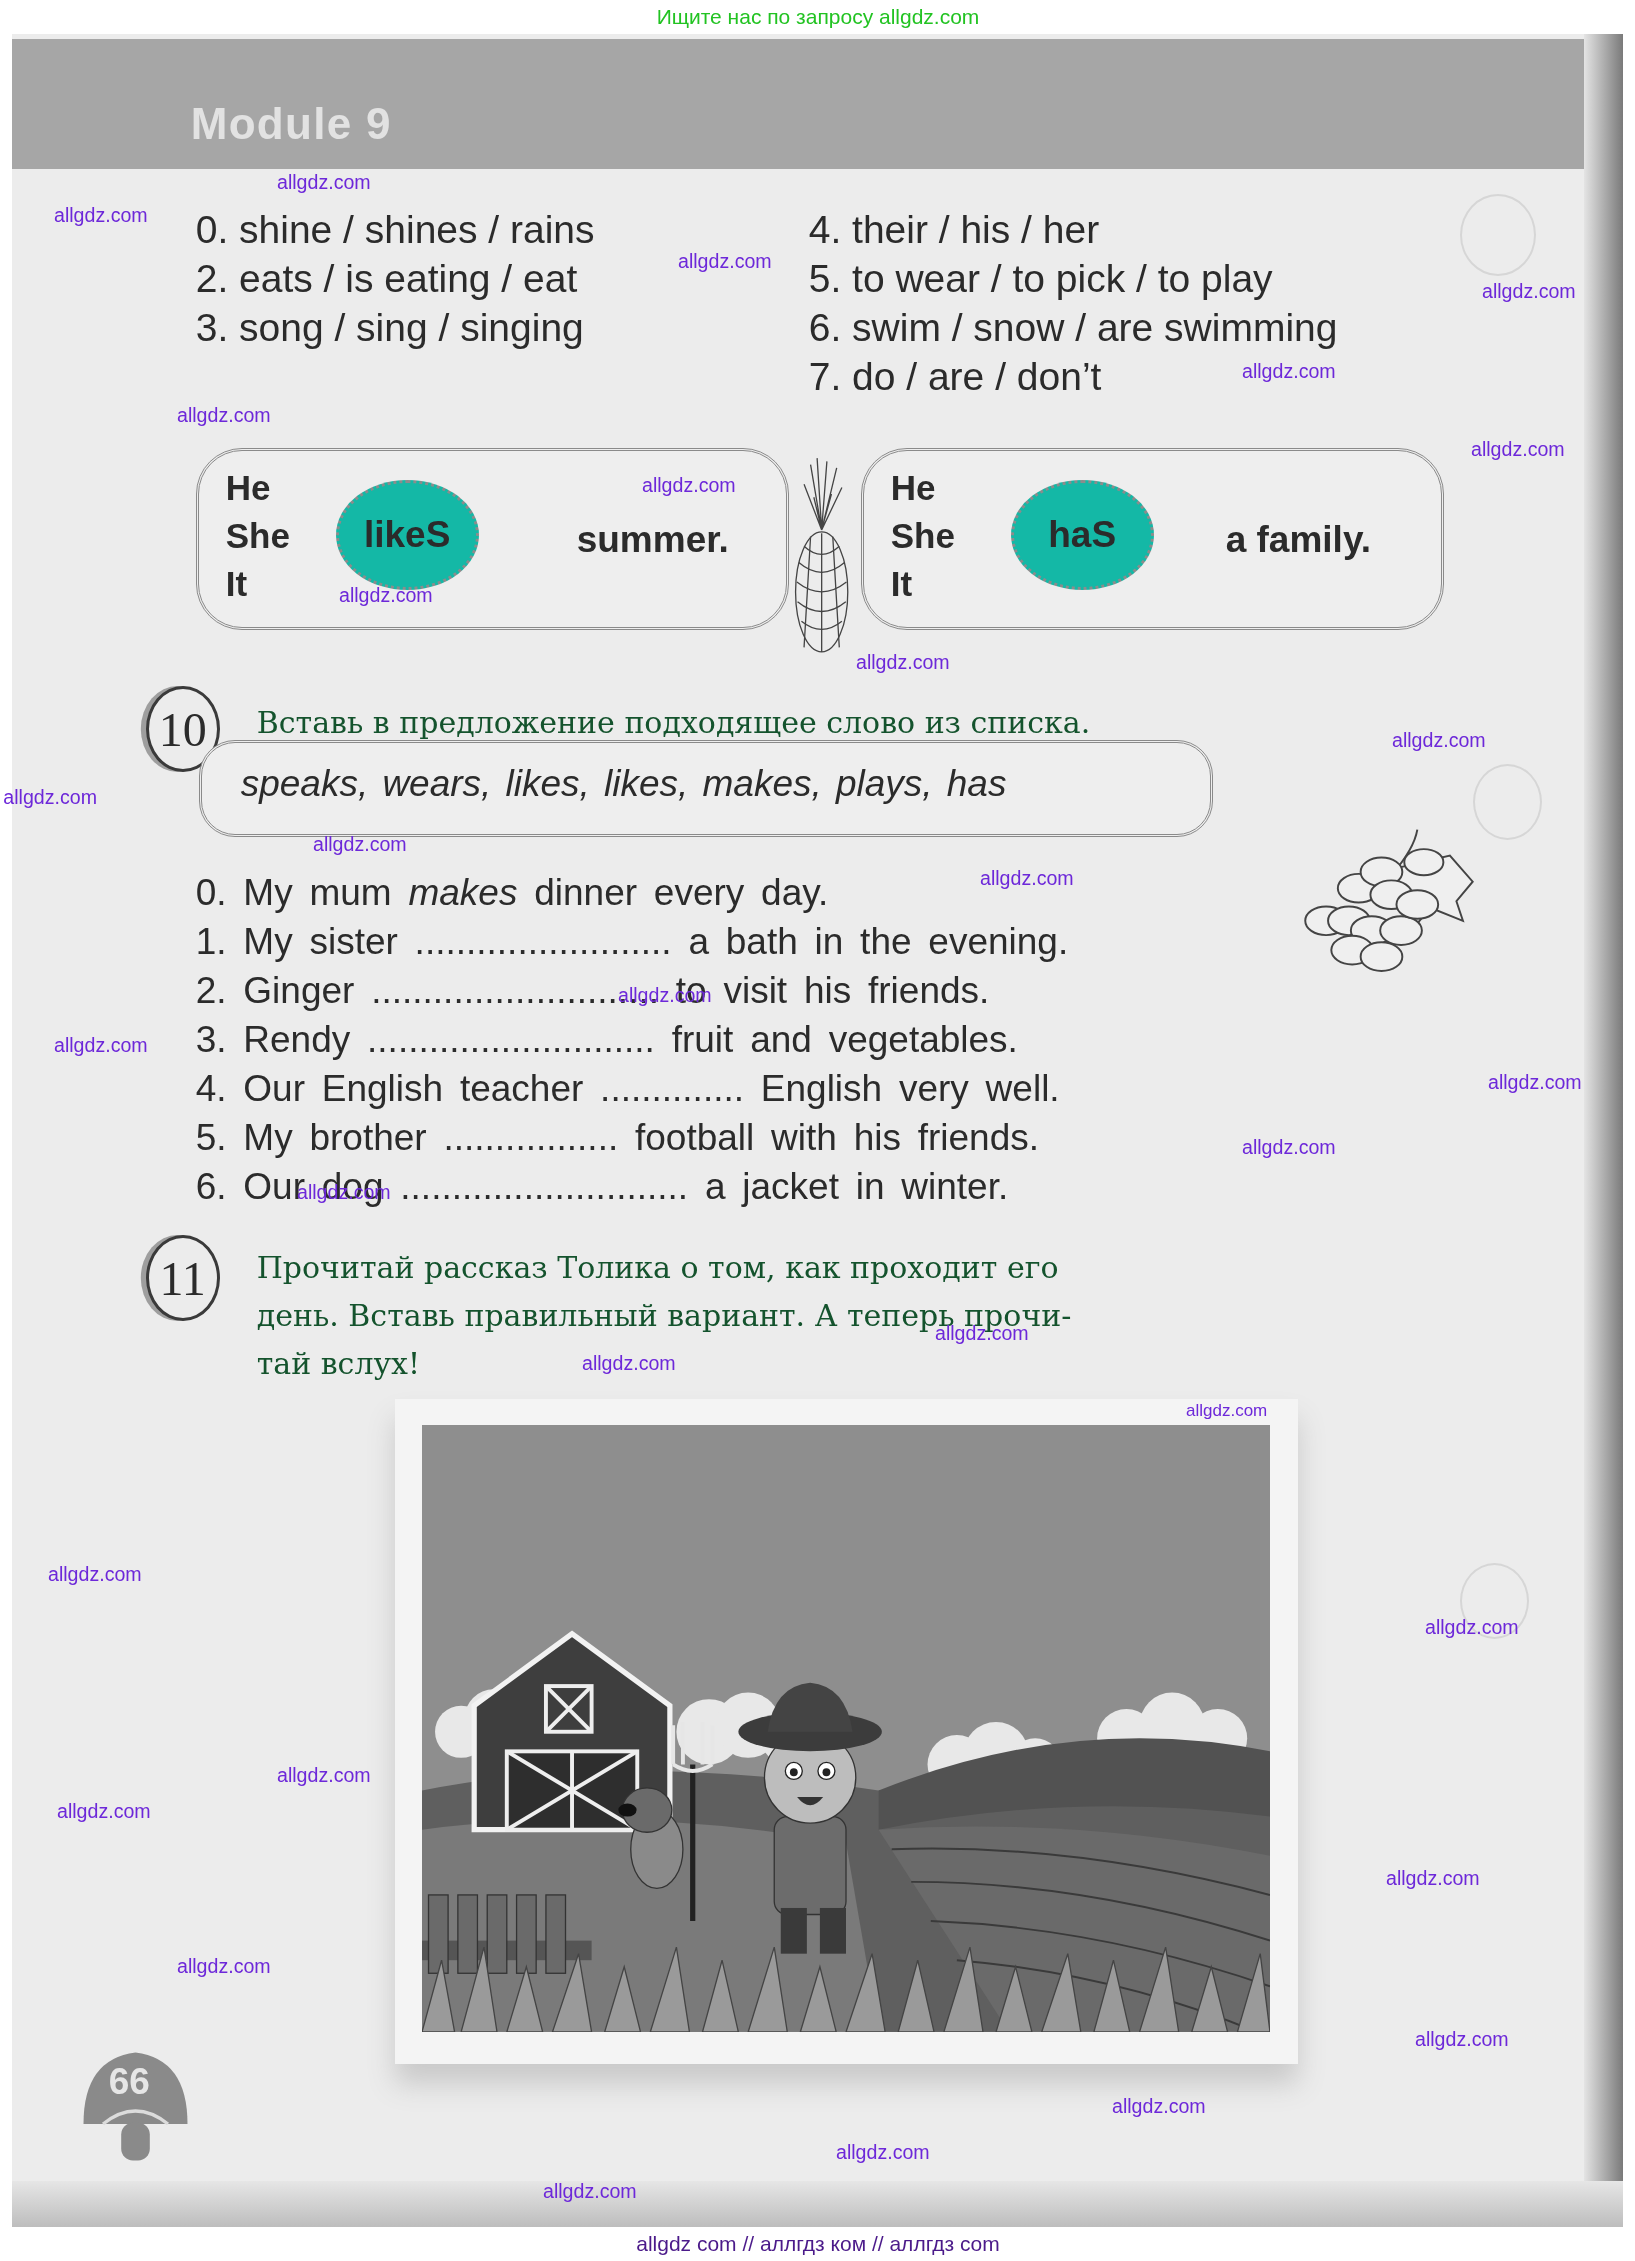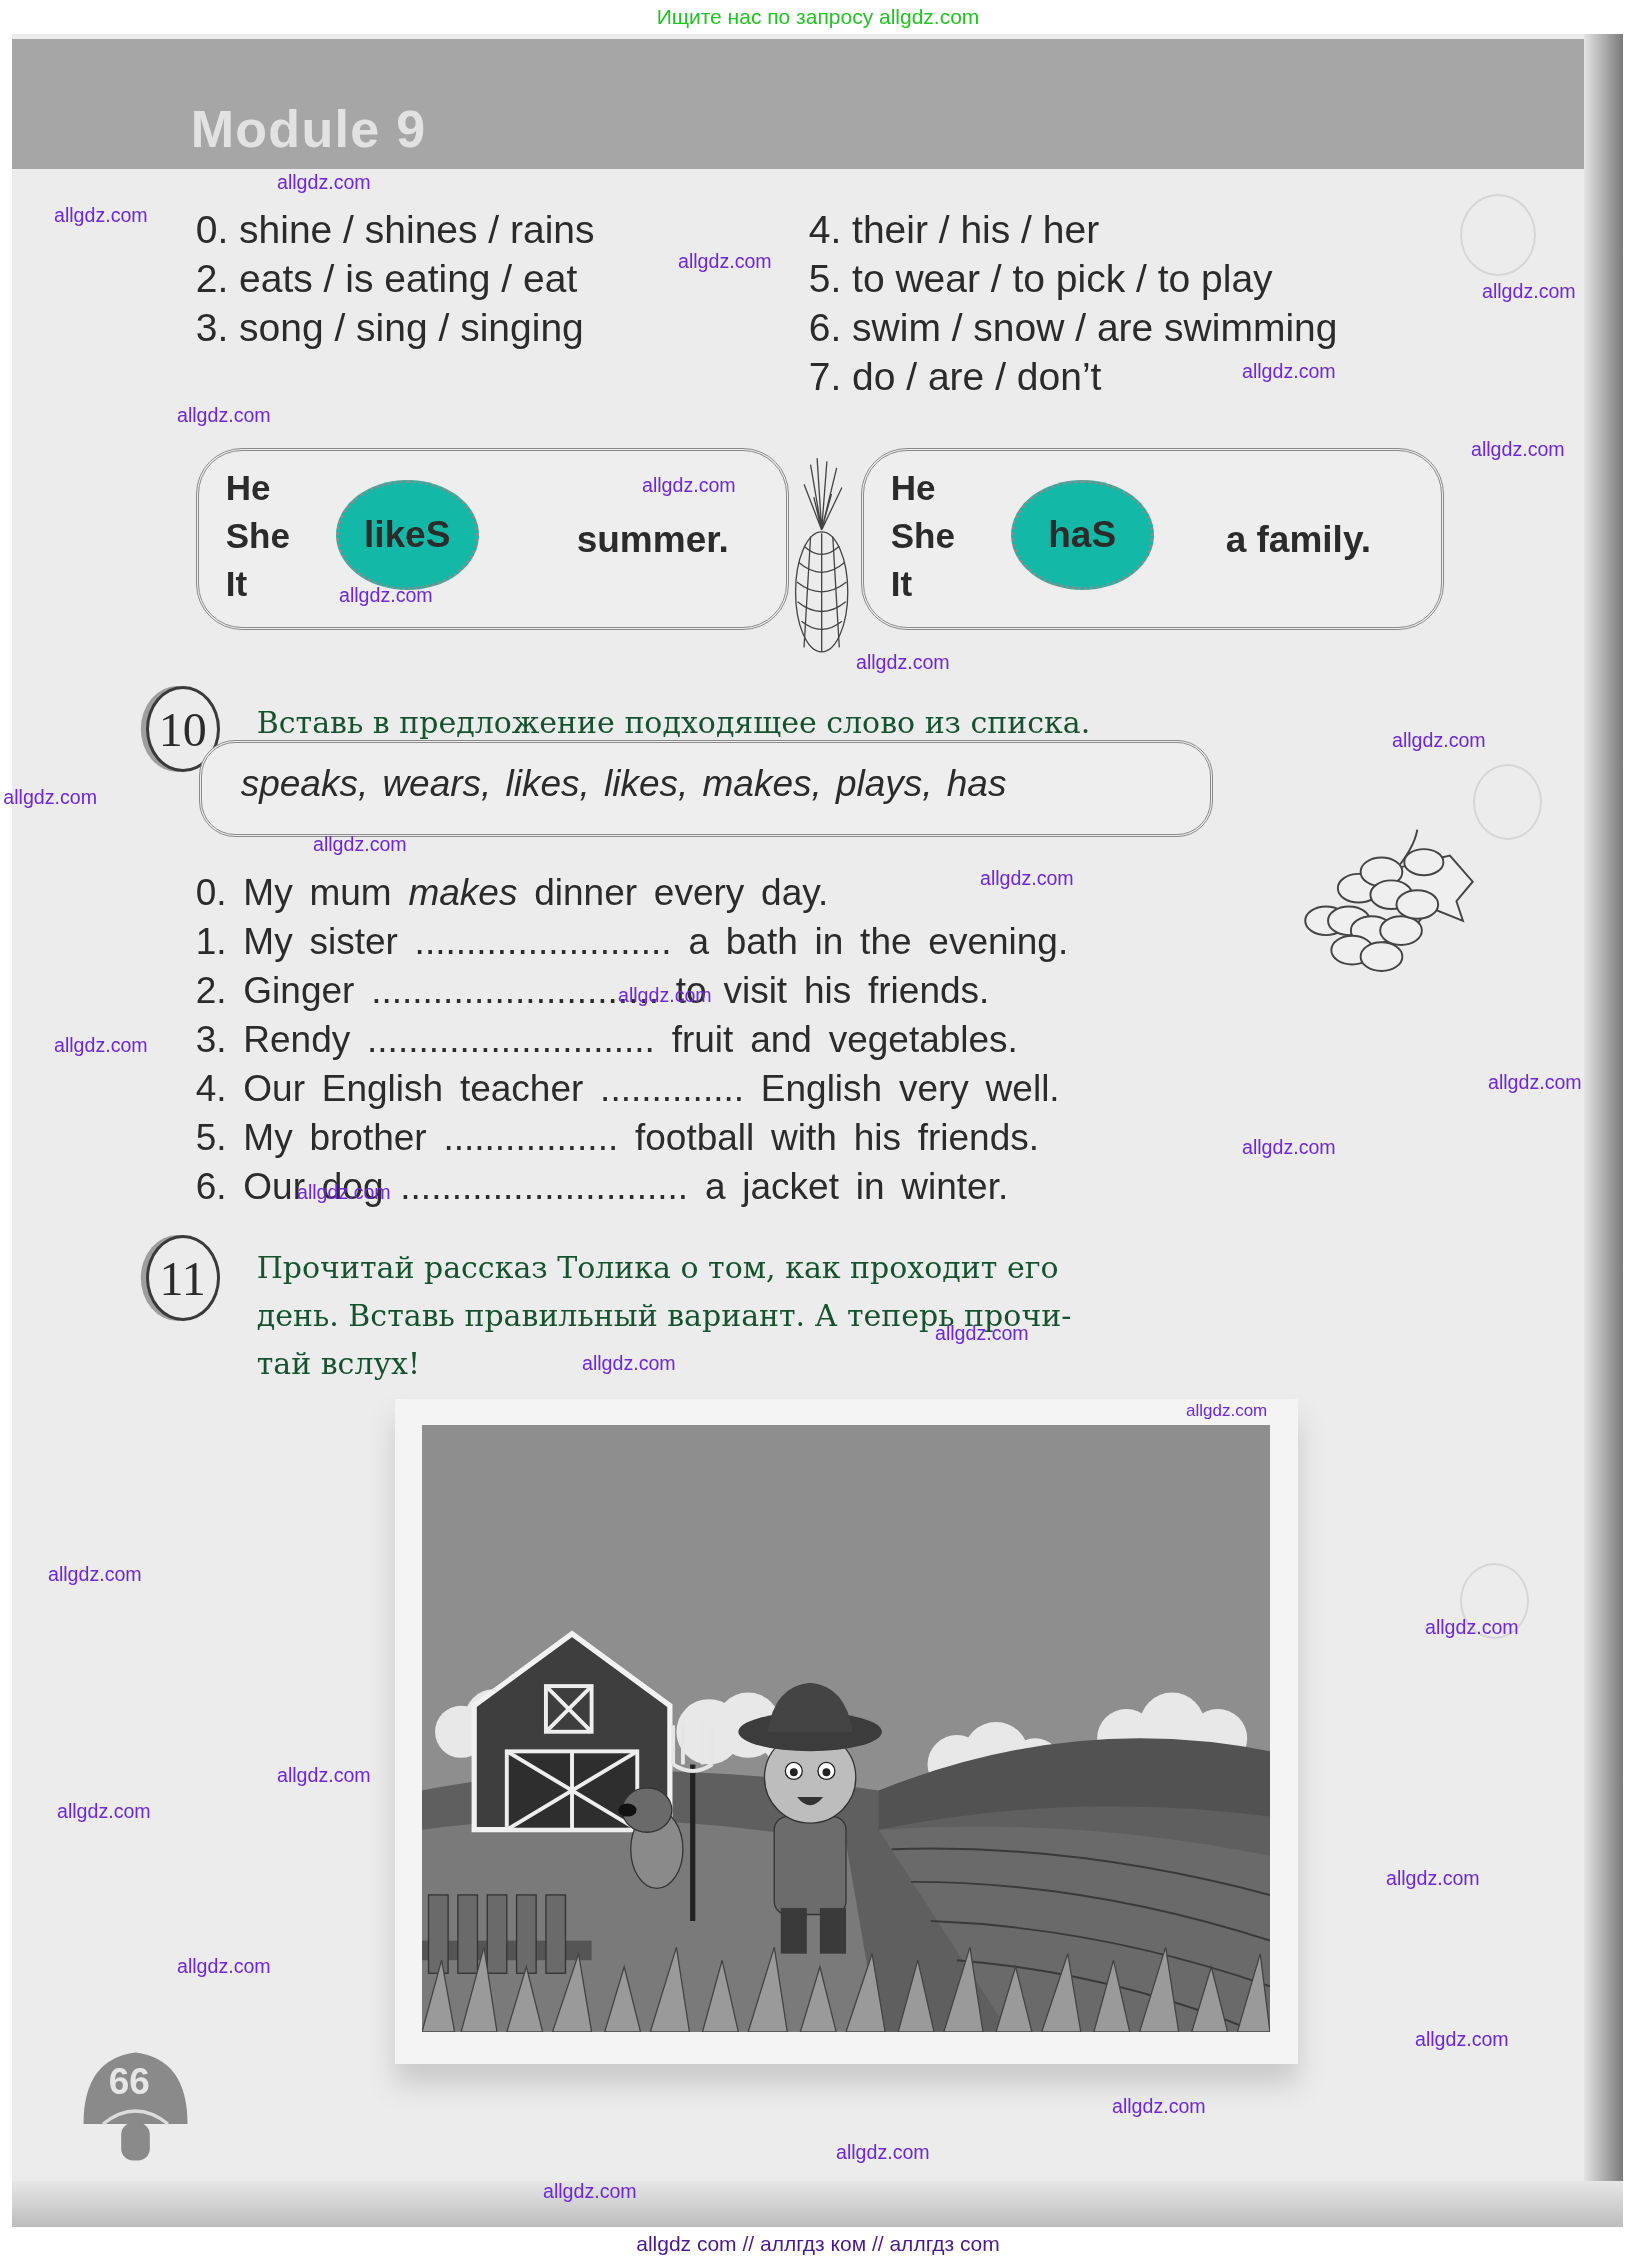--- a/index.html
+++ b/index.html
@@ -3,21 +3,21 @@
 <meta charset="utf-8">
 <style>
   html,body{margin:0;padding:0;}
   body{width:1636px;height:2261px;position:relative;background:#ffffff;overflow:hidden;font-family:"Liberation Sans",sans-serif;color:#2a2a2a;}
   .top-banner{position:absolute;left:0;top:0;width:1636px;height:34px;text-align:center;font-size:21px;line-height:34px;color:#22c322;}
   .bottom-banner{position:absolute;left:0;top:2227px;width:1636px;height:26px;text-align:center;font-size:21px;line-height:34px;color:#4b1a8a;}
   .page{position:absolute;left:11.7px;top:34px;width:1611px;height:2193px;background:#ececec;overflow:hidden;}
   .page-shadow-right{position:absolute;right:0;top:0;width:39px;height:100%;background:linear-gradient(to right,#e4e4e4,#9a9a9a 70%,#7a7a7a);}
   .page-shadow-bottom{position:absolute;left:0;bottom:0;width:100%;height:46px;background:linear-gradient(to bottom,#e6e6e6,#bdbdbd);}
   .header-band{position:absolute;left:0;top:5.2px;width:1585px;height:130px;background:#a6a6a6;}
-  .module-title{position:absolute;left:179px;top:65px;font-size:52px;font-weight:bold;color:#e2e2e2;letter-spacing:1.3px;}
+  .module-title{position:absolute;left:179px;top:65px;font-size:44px;font-weight:bold;color:#e2e2e2;letter-spacing:1.3px;}
   .ghost{position:absolute;color:#d4d4d4;font-size:37px;}
   .opt-col{position:absolute;font-size:39px;line-height:49px;color:#2b2b2b;}
   .opt-col div{white-space:nowrap;}
   .rule-box{position:absolute;border:3.3px double #8a8a8a;border-radius:46px;background:#eeeeee;}
   .rule-pronouns{position:absolute;font-size:35px;font-weight:bold;line-height:48px;color:#2b2b2b;}
   .rule-verb{position:absolute;width:137px;height:104px;border-radius:50%;background:#14b8a6;border:3.9px dotted #8c8c8c;display:flex;align-items:center;justify-content:center;font-size:37px;font-weight:bold;color:#2b2b2b;}
   .rule-rest{position:absolute;font-size:37px;font-weight:bold;color:#2b2b2b;}
   .ex-num{position:absolute;width:68px;height:80px;border:3.3px solid #3a3a3a;border-radius:50%;box-shadow:-5.2px 0 0 #9e9e9e;font-family:"Liberation Serif",serif;font-size:48px;display:flex;align-items:center;justify-content:center;color:#2b2b2b;background:#ececec;}
   .instruction{position:absolute;font-family:"DejaVu Serif","Liberation Serif",serif;font-size:30px;color:#14532d;line-height:48px;text-align:justify;}
   .wordbank{position:absolute;left:199px;top:734px;width:1008px;height:91px;border:3.3px double #8a8a8a;border-radius:36px;background:#eeeeee;}

